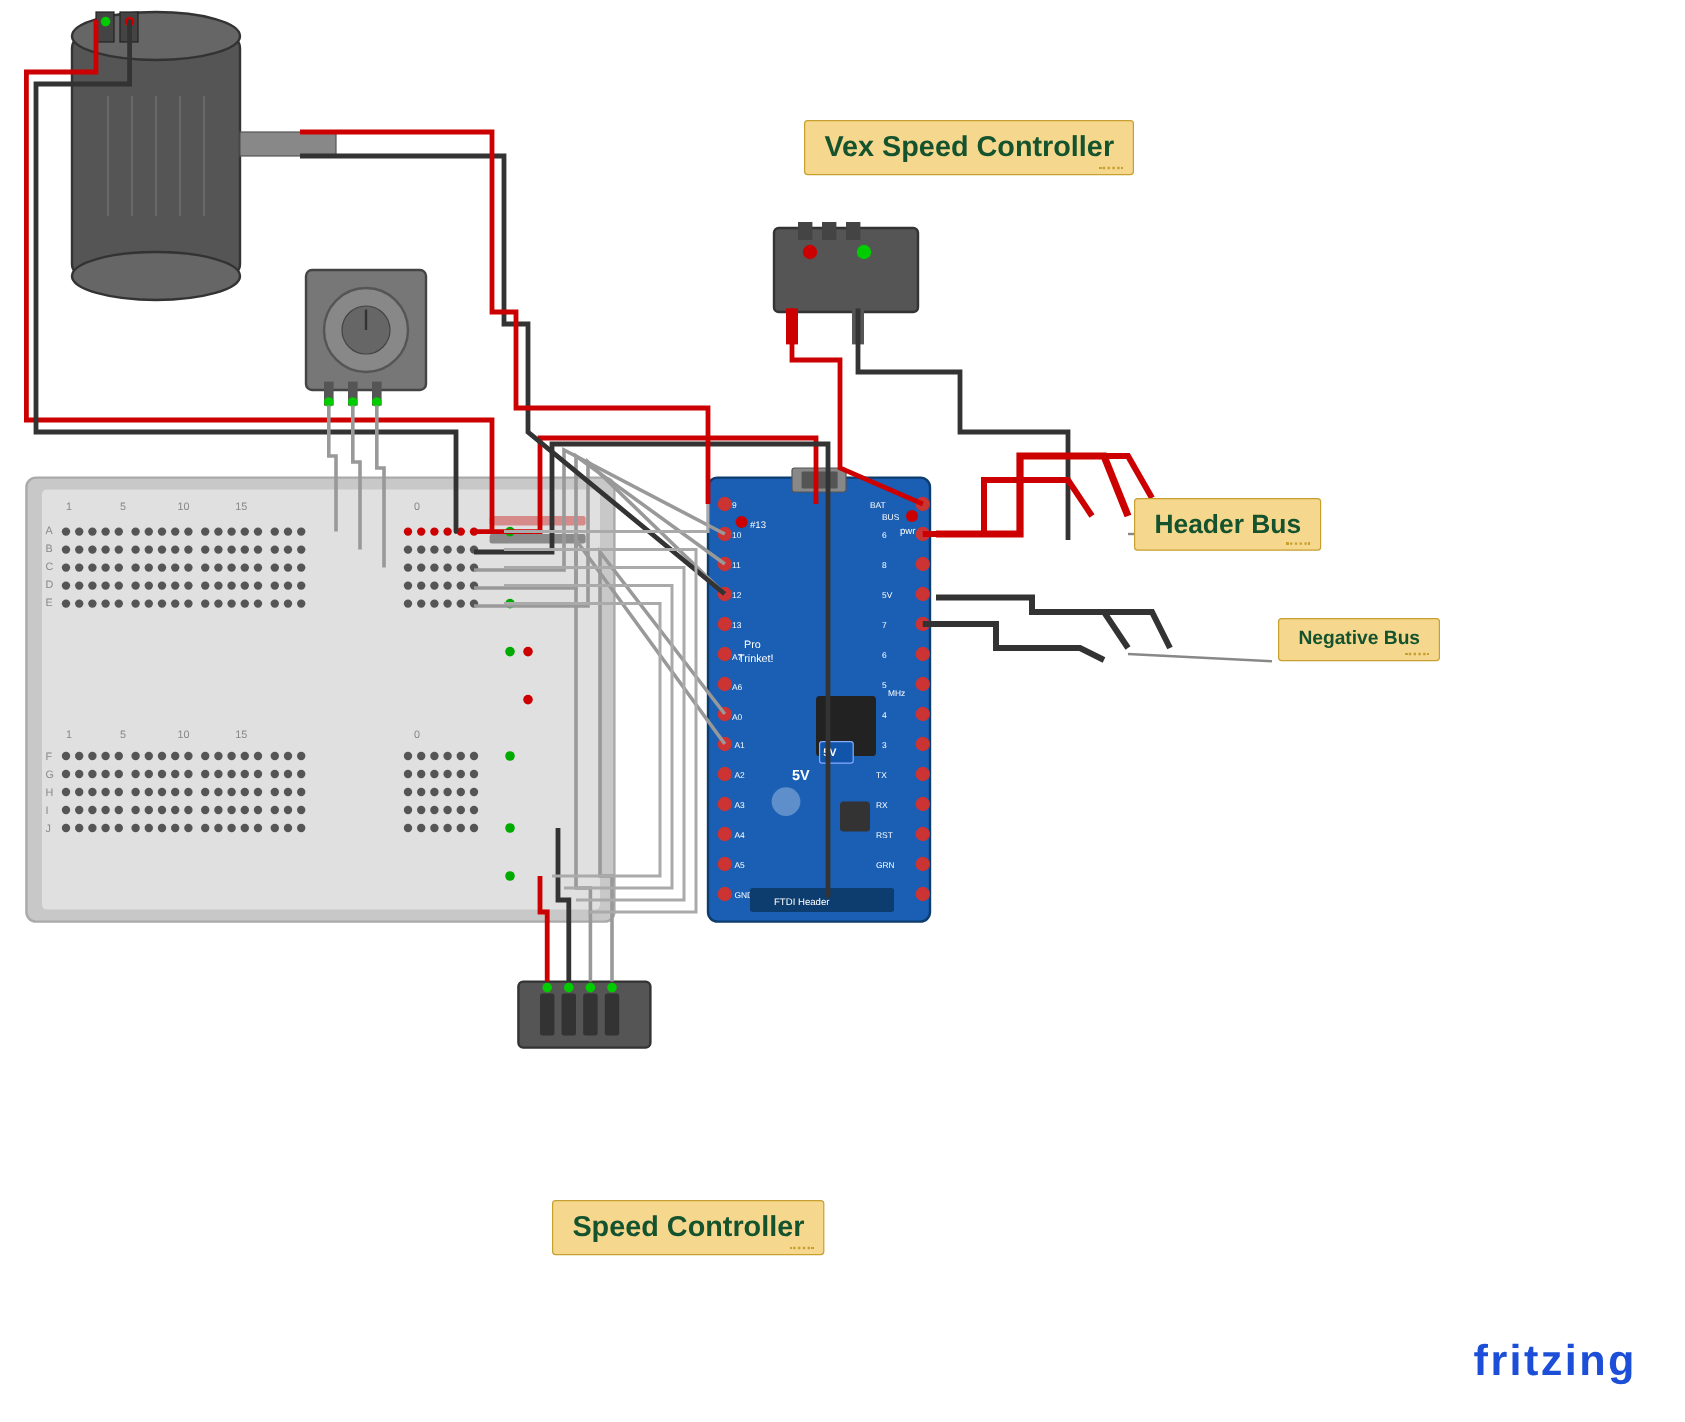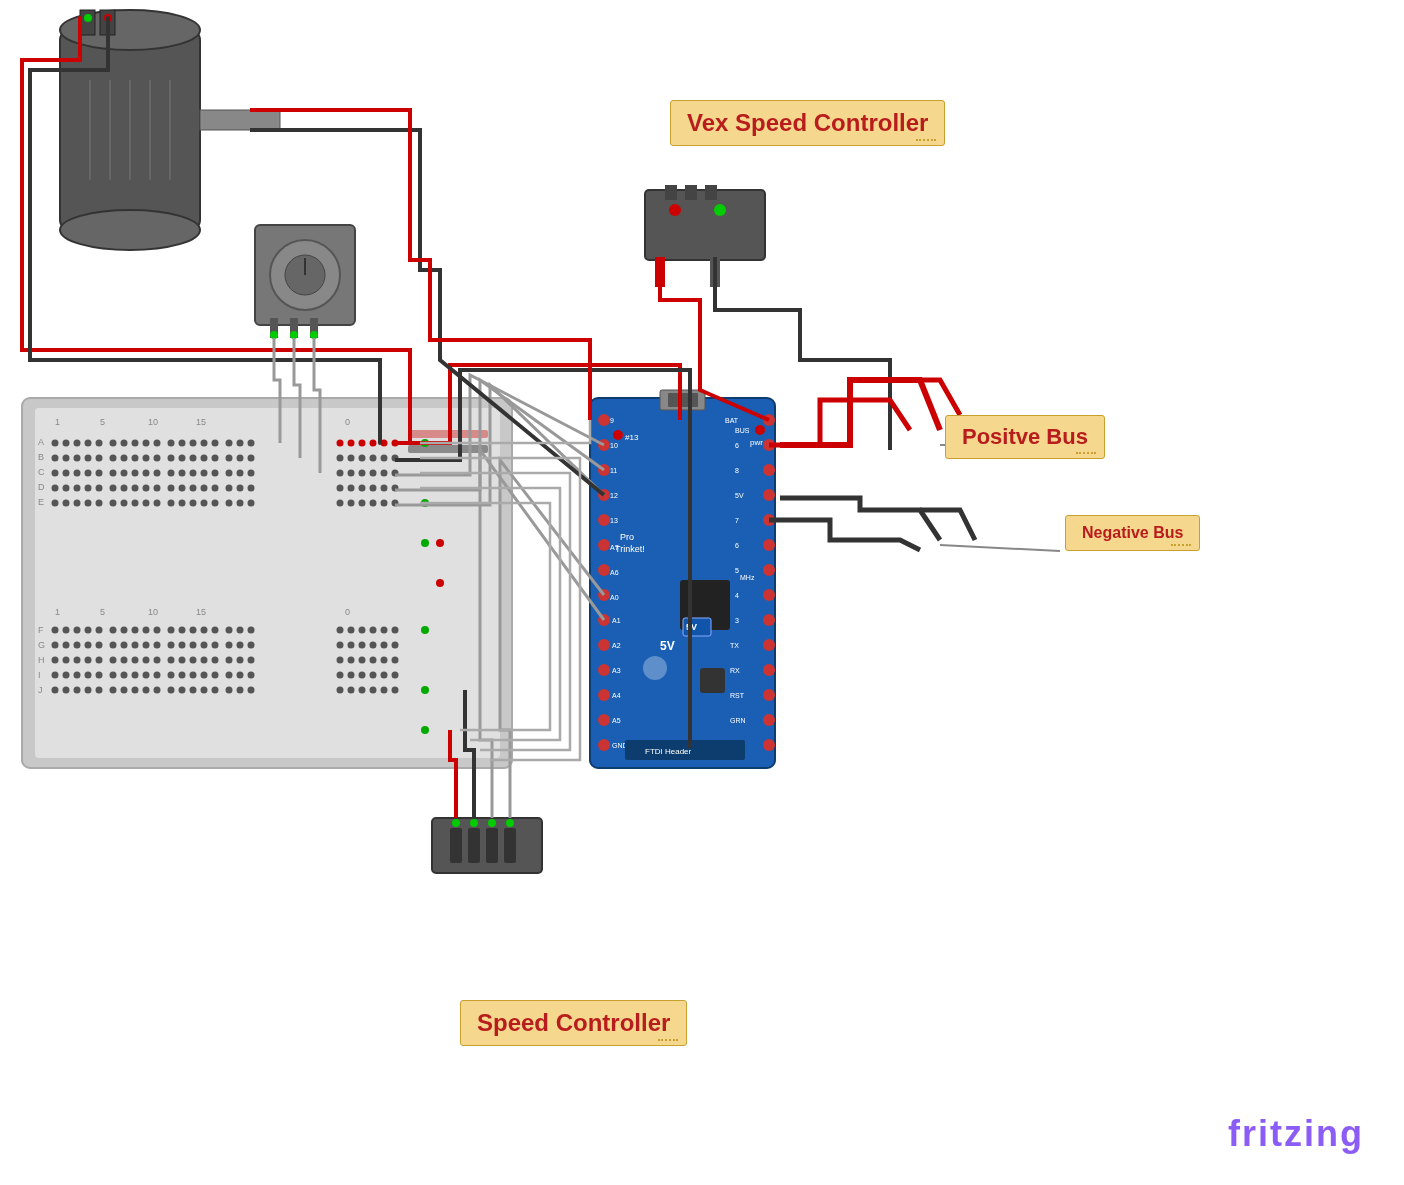--- a/index.html
+++ b/index.html
@@ -12,33 +12,33 @@
       font-family: Arial, sans-serif;
     }
 
     
     .fritzing-label {
       position: absolute;
       bottom: 30px;
       right: 40px;
       font-size: 36px;
       font-weight: bold;
-      color: #8b5cf6;
+      color: #1d4ed8;
       letter-spacing: 2px;
     }
 
     
     .label-box {
       position: absolute;
       background: #f5d78e;
       border: 1px solid #c8a030;
       padding: 8px 16px;
       font-size: 22px;
       font-weight: bold;
-      color: #b91c1c;
+      color: #14532d;
       border-radius: 3px;
       white-space: nowrap;
     }
     .label-box::after {
       content: '';
       position: absolute;
       bottom: 4px;
       right: 8px;
       width: 20px;
       height: 10px;
@@ -597,19 +597,19 @@
   <polyline points="920,510 960,510 975,540" fill="none" stroke="#333" stroke-width="5"></polyline>
 
   <line x1="940" y1="445" x2="960" y2="445" stroke="#888" stroke-width="2"></line>
 
   <line x1="940" y1="545" x2="1060" y2="551" stroke="#888" stroke-width="2"></line>
 
 </svg>
 
 <div class="label-box vex-label" style="top:100px; left:670px; font-size:24px;">Vex Speed Controller</div>
 
-<div class="label-box positive-bus-label" style="top:415px; left:945px; font-size:22px;">Positve Bus</div>
+<div class="label-box positive-bus-label" style="top:415px; left:945px; font-size:22px;">Header Bus</div>
 
 <div class="label-box negative-bus-label" style="top:515px; left:1065px; font-size:16px;">Negative Bus</div>
 
 <div class="label-box speed-label" style="top:1000px; left:460px; font-size:24px;">Speed Controller</div>
 
 <div class="fritzing-label">fritzing</div>
 
 </body></html>

